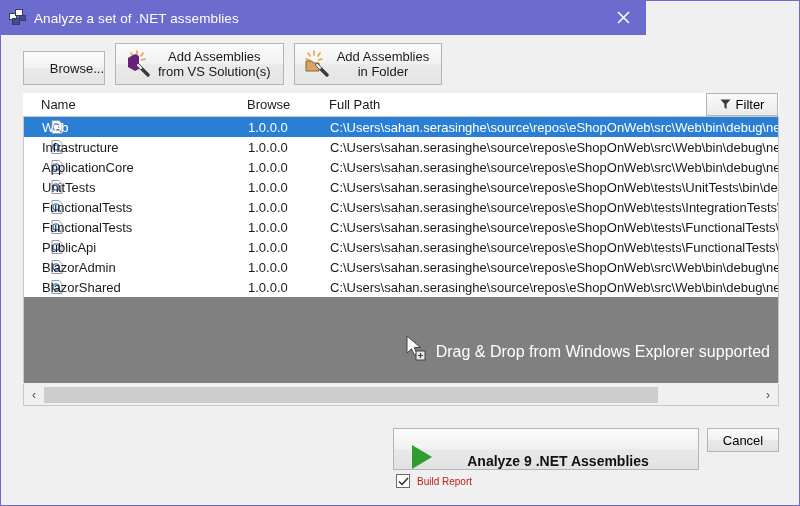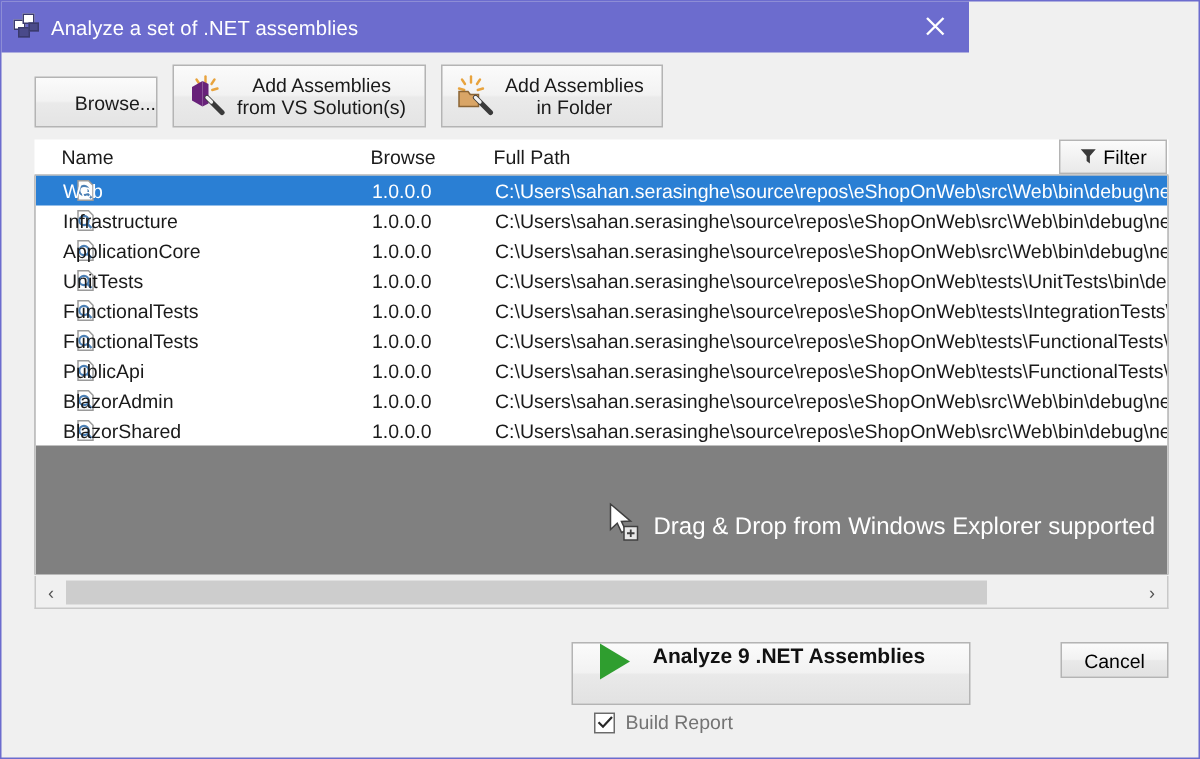--- a/index.html
+++ b/index.html
@@ -154,25 +154,25 @@
   .hs-track { flex: 1; height: 20px; position: relative; cursor: pointer; }
   .hs-thumb {
     position: absolute; left: 0; top: 2px;
     width: 86%; height: 16px;
     background: #cdcdcd;
     cursor: pointer;
   }
 
   
   .analyze-btn {
-    position: absolute; left: 380px; top: 427px;
-    width: 266px; height: 42px;
+    position: absolute; left: 392px; top: 427px;
+    width: 306px; height: 42px;
     background: linear-gradient(to bottom, #fbfbfb 0%, #f2f2f2 48%, #e9e9e9 52%, #e2e2e2 100%);
     border: 1px solid #b4b4b4;
-    display: flex; align-items: flex-start;
+    display: flex; align-items: flex-end;
     cursor: pointer;
   }
   .play-tri {
     width: 0; height: 0; margin-left: 18px; flex: none;
     border-top: 12px solid transparent;
     border-bottom: 12px solid transparent;
     border-left: 20px solid #2f9e2f;
   }
   .analyze-label {
     flex: 1; text-align: center;
@@ -191,21 +191,21 @@
     position: absolute; left: 395px; top: 473px;
     display: flex; align-items: center; gap: 7px;
     cursor: pointer;
   }
   .chk {
     width: 14px; height: 14px;
     border: 1px solid #6b6b6b; background: #ffffff;
     display: flex; align-items: center; justify-content: center;
     flex: none;
   }
-  .report-label { font-size: 13px; color: #737373; }
+  .report-label { font-size: 10px; color: #b91c1c; }
 </style>
 </head>
 <body>
 
 <div id="app">
 
   <div class="titlebar" style="background: rgb(108, 108, 206);">
     <div class="title-icon">
       <span class="blk b1"></span>
         <span class="blk b2"></span>

